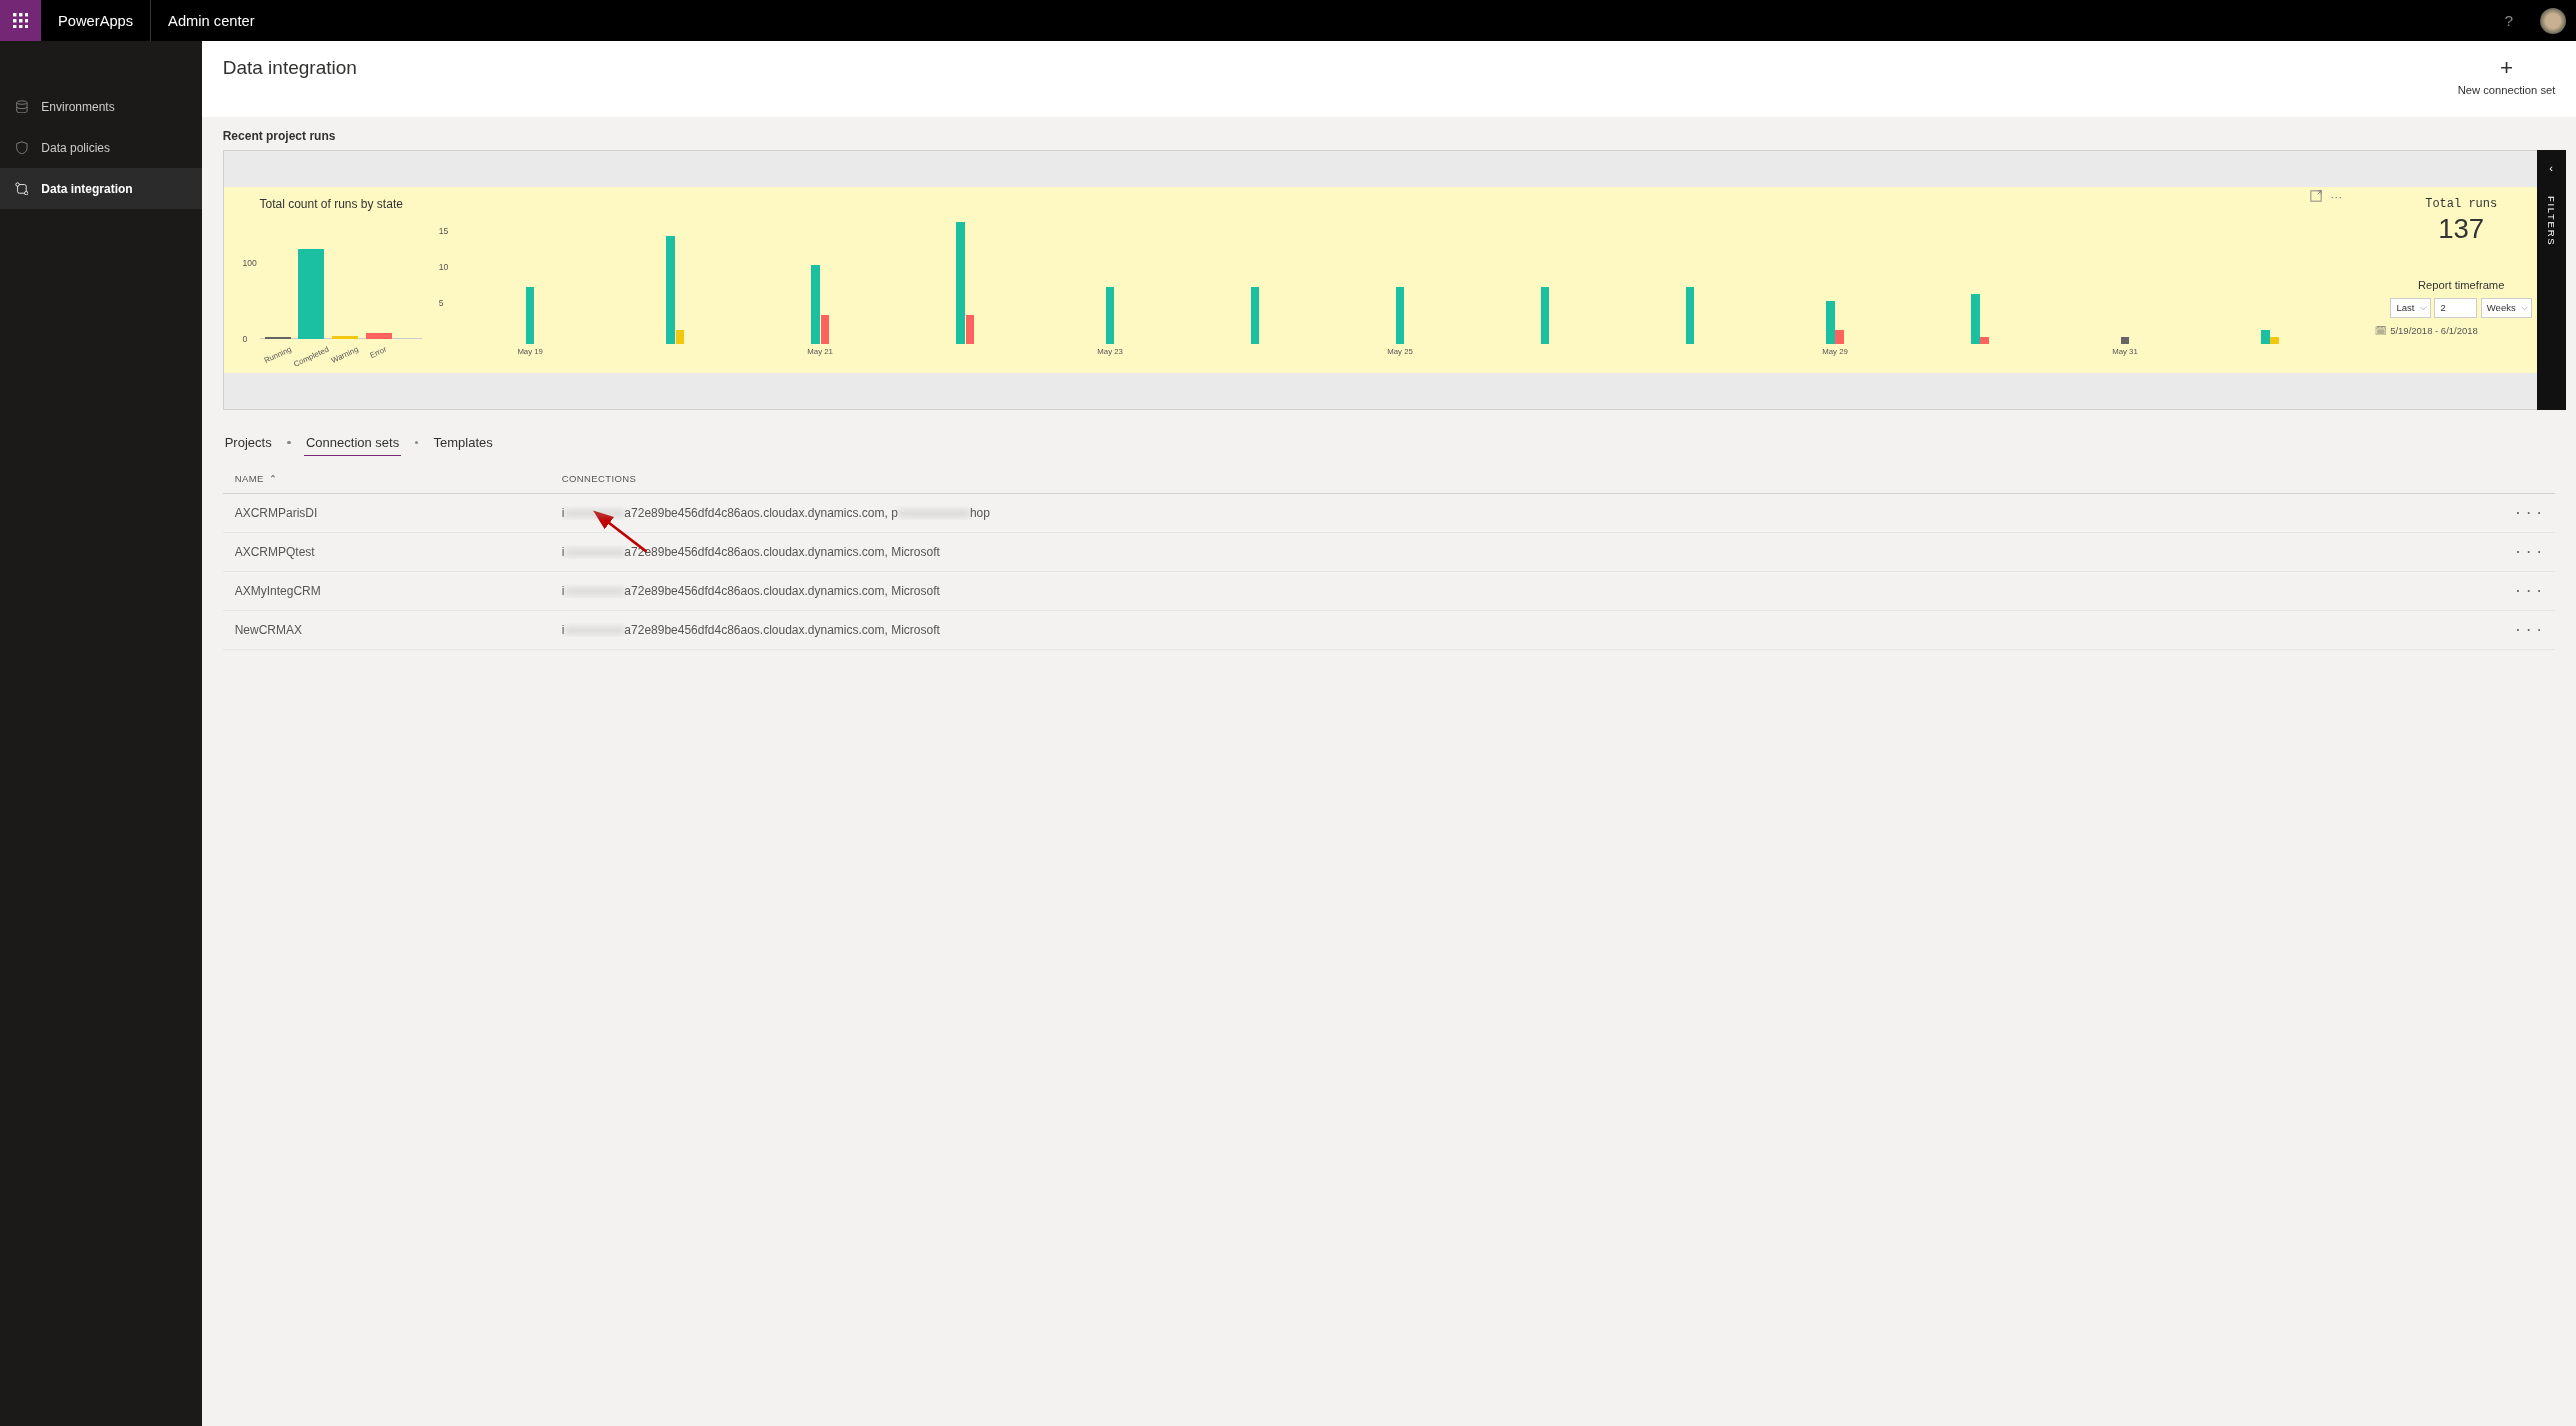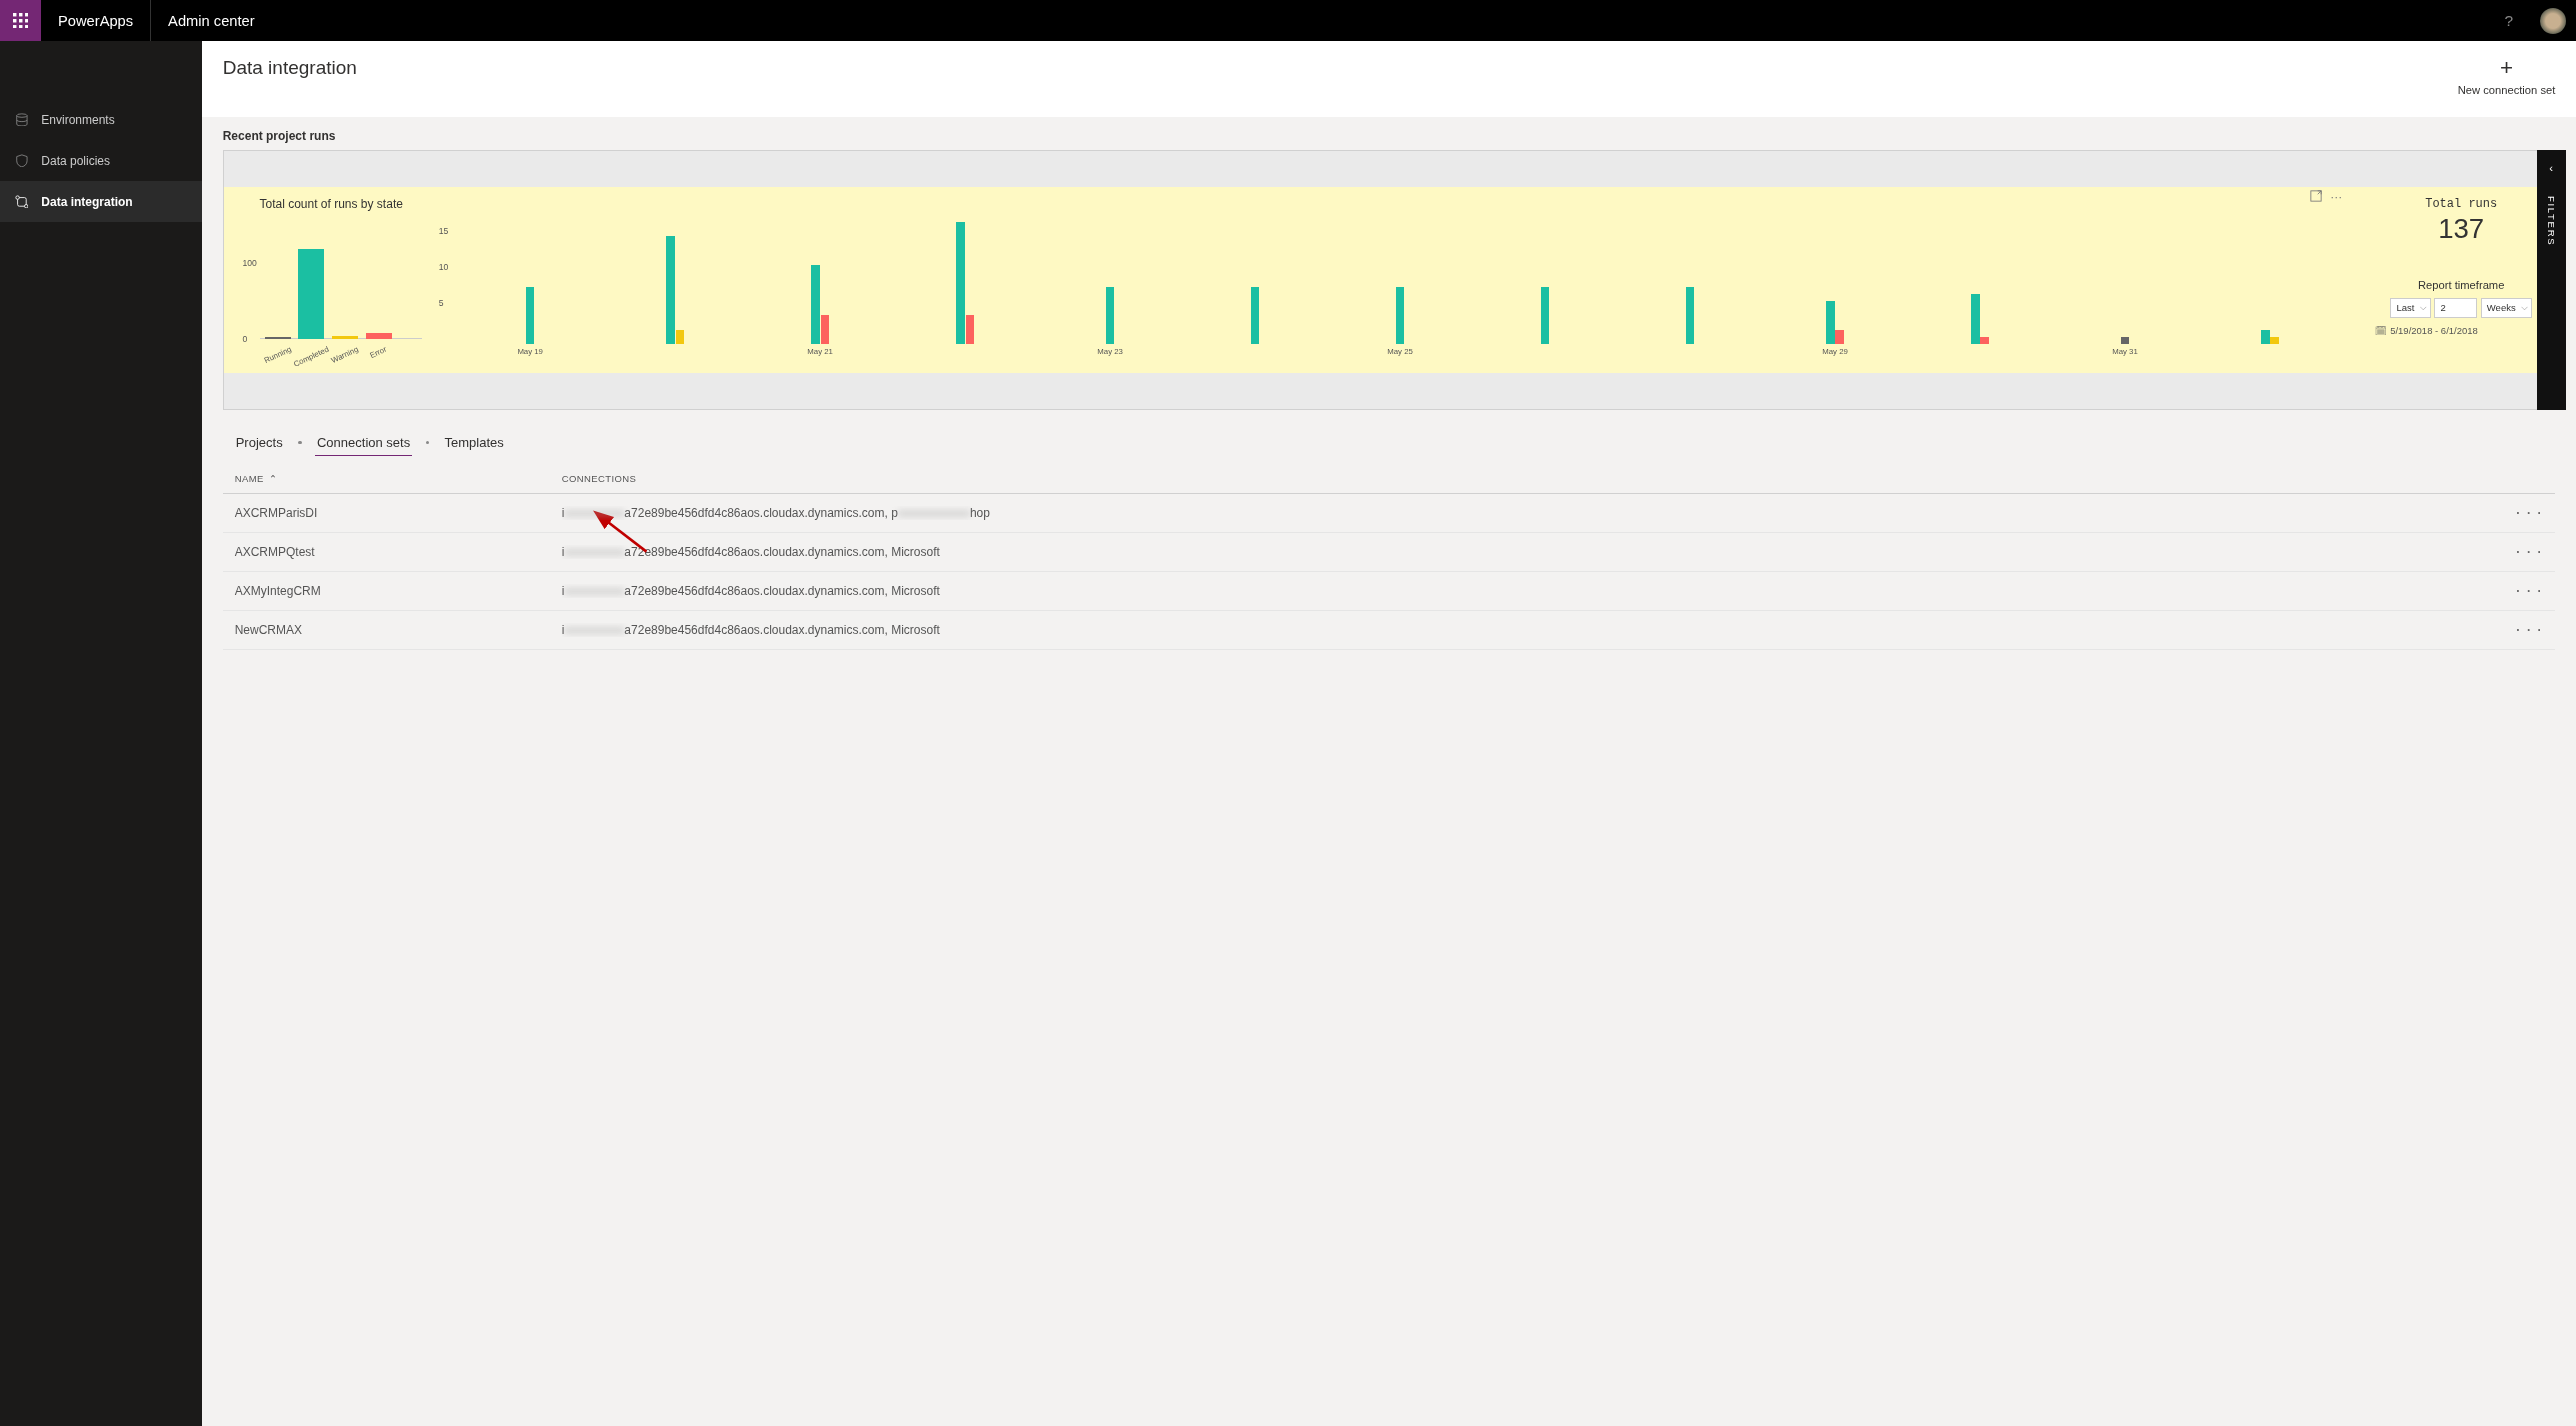--- a/index.html
+++ b/index.html
@@ -13,21 +13,21 @@
   .brand { padding: 0 17px; font-size: 14.7px; font-weight: 400; border-right: 0.9px solid #333; height: 41px; display: flex; align-items: center; }
   .admin-center { padding: 0 17px; font-size: 14.7px; font-weight: 400; }
   .topbar-spacer { flex: 1; }
   .help-icon { width: 41px; height: 41px; display: flex; align-items: center; justify-content: center; color: #888; font-size: 15.5px; }
   .avatar { width: 26px; height: 26px; border-radius: 50%; background: radial-gradient(circle, #c8b090 40%, #686858 70%); margin: 0 10.3px; }
 
   
   .body { flex: 1; display: flex; min-height: 0; }
 
   
-  .sidebar { width: 202px; background: #1b1a19; color: #ccc; padding-top: 58px; }
+  .sidebar { width: 202px; background: #1b1a19; color: #ccc; padding-top: 45px; }
   .sidebar-item { display: flex; align-items: center; height: 41px; padding: 0 13.8px; gap: 12px; font-size: 12px; cursor: pointer; }
   .sidebar-item.active { background: #2b2b2b; color: #fff; font-weight: 600; }
   .sidebar-item .icon { width: 15.5px; height: 15.5px; display: flex; align-items: center; justify-content: center; color: #888; }
   .sidebar-item.active .icon { color: #fff; }
 
   
   .main { flex: 1; background: #f3f2f1; overflow-y: auto; position: relative; }
 
   .page-header { background: #fff; padding: 15.5px 20.7px 20.7px; display: flex; align-items: flex-start; }
   .page-title { font-size: 19px; font-weight: 400; color: #323130; }
@@ -74,21 +74,21 @@
   .total-runs-val { font-size: 27.6px; color: #333; margin-top: 1.7px; }
   .timeframe-label { font-size: 11.2px; color: #333; margin-top: 34px; }
   .timeframe-controls { display: flex; gap: 3.4px; margin-top: 6.9px; text-align: right; }
   .tf-select { border: 0.9px solid #ccc; height: 20.7px; font-size: 9.5px; padding: 0 15.5px 0 5.2px; background: #fff; display: flex; align-items: center; position: relative; }
   .tf-select::after { content: "⌵"; position: absolute; right: 3.4px; font-size: 8.6px; color: #888; }
   .tf-input { border: 0.9px solid #ccc; height: 20.7px; width: 43px; font-size: 9.5px; padding: 0 5.2px; background: #fff; display: flex; align-items: center; }
   .date-range { font-size: 9.5px; color: #555; margin-top: 6.9px; display: flex; align-items: center; gap: 3.4px; align-self: flex-start;}
   .date-range::before { content: "🗓"; font-size: 9.5px; filter: grayscale(1); }
 
   
-  .tabs { display: flex; align-items: center; gap: 6.9px; padding: 19px 32px 0; font-size: 13px; }
+  .tabs { display: flex; align-items: center; gap: 6.9px; padding: 19px 21px 0; font-size: 13px; }
   .tab { padding: 5.2px 1.7px; color: #323130; cursor: pointer; }
   .tab.active { border-bottom: 1.7px solid #742774; font-weight: 400; }
   .tab-dot { width: 3.4px; height: 3.4px; background: #888; border-radius: 50%; margin: 0 6.9px; }
 
   
   .arrow-annot { position: absolute; left: 393px; top: 472px; pointer-events: none; }
   .arrow-annot svg { overflow: visible; }
 
   
   .table { margin: 8.6px 20.7px 0; }

